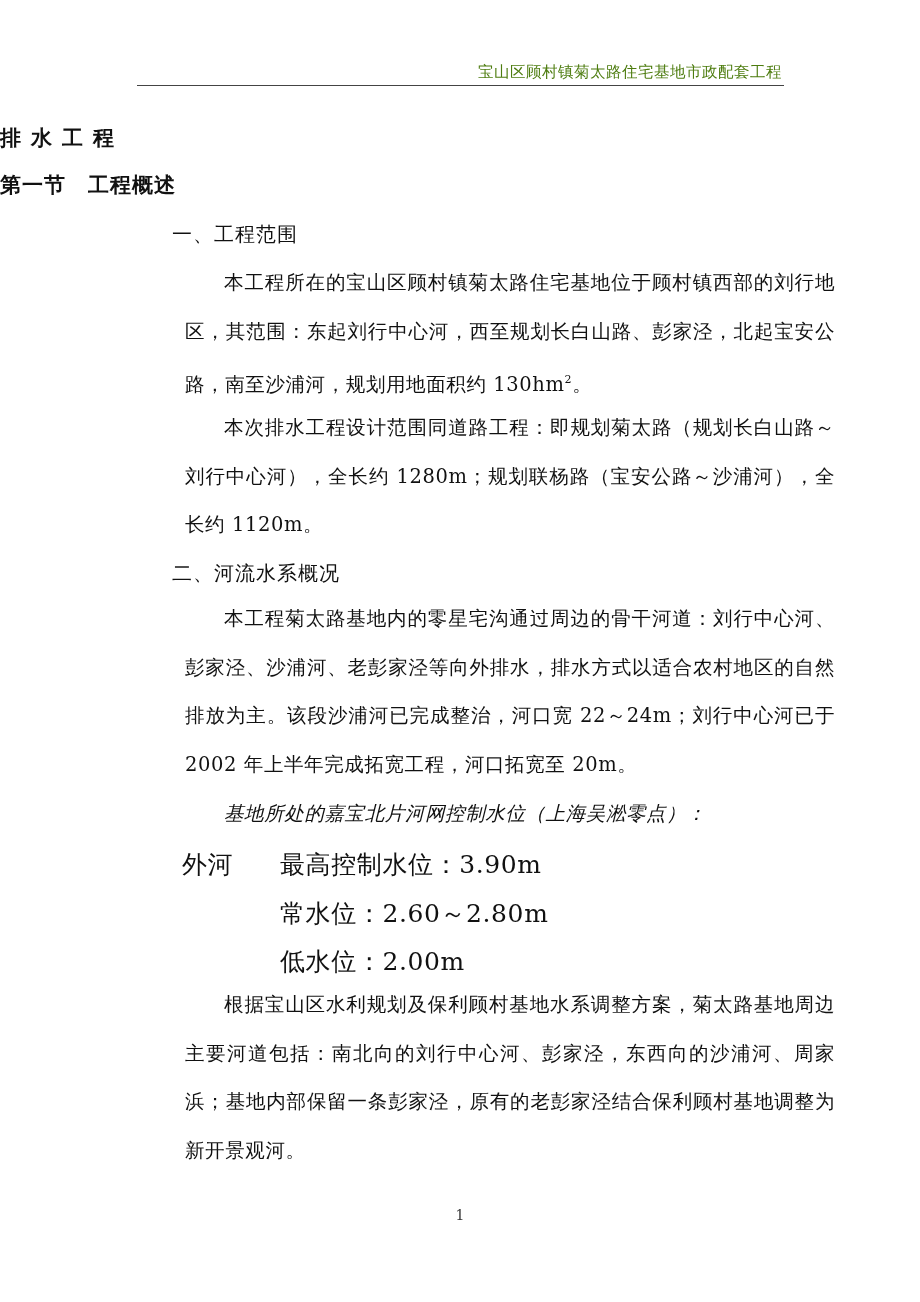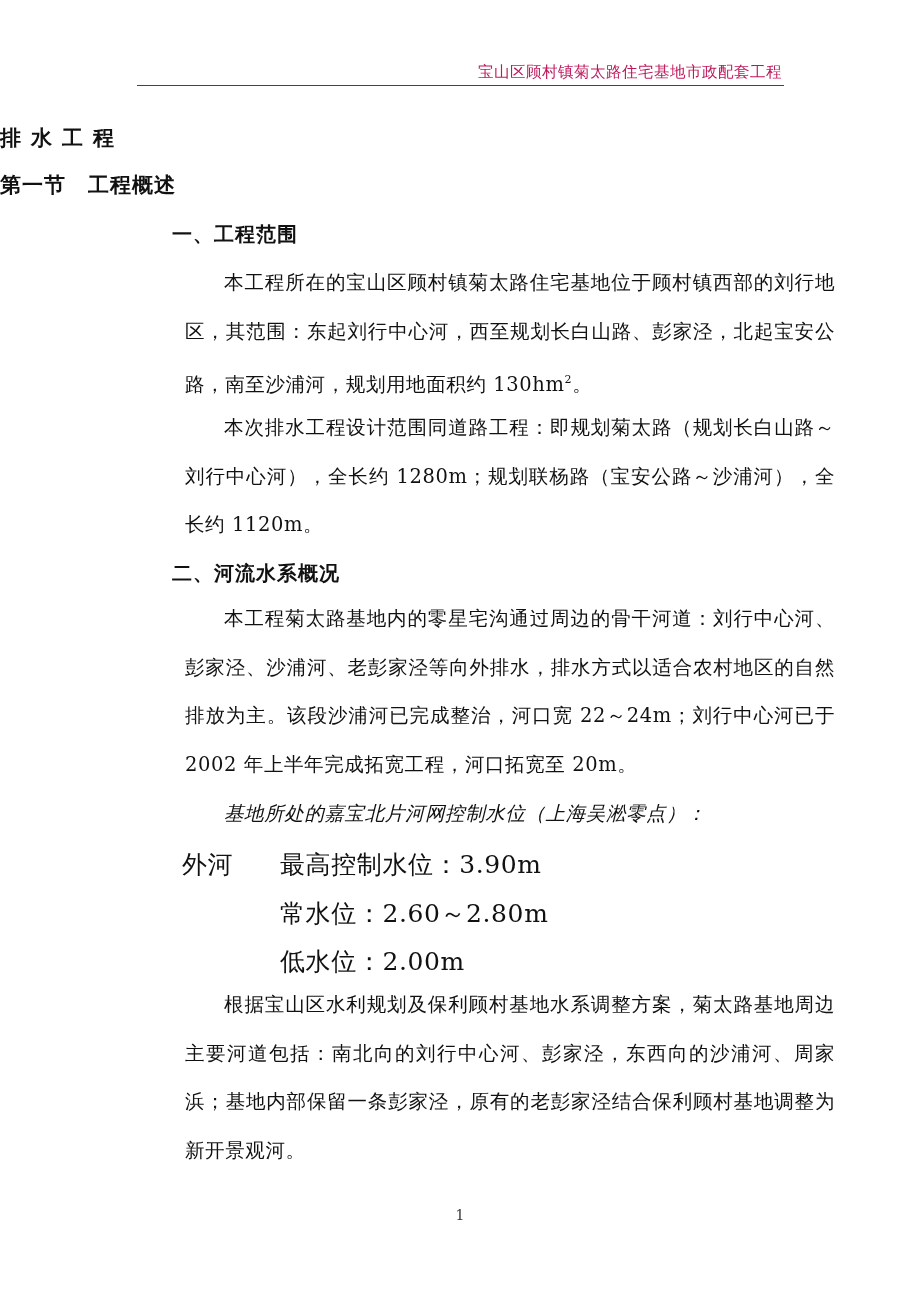--- a/index.html
+++ b/index.html
@@ -1,28 +1,28 @@
 <!DOCTYPE html>
 <html><head>
   <meta charset="utf-8">
   <style>
     html, body { margin: 0; padding: 0; background: #ffffff; }
     body { width: 920px; height: 1302px; position: relative; overflow: hidden;
            font-family: "DejaVu Serif", "Liberation Serif", serif; color: #111; }
     .header-text { position: absolute; right: 138px; top: 62px; font-size: 15.5px;
-                   color: #be185d; letter-spacing: 0.5px; }
+                   color: #4d7c0f; letter-spacing: 0.5px; }
     .header-rule { position: absolute; left: 137px; top: 85px; width: 647px; height: 1px;
                    border-top: 1.5px solid #444; }
     .title { position: absolute; left: 0; width: 920px; 
              font-family: "DejaVu Sans", "Liberation Sans", sans-serif; font-weight: bold;
              font-size: 21px; }
     .t1 { top: 124px; letter-spacing: 10px; }
     .t2 { top: 171px; letter-spacing: 1px; }
     .heading { position: absolute; left: 172px; font-family: "DejaVu Sans", "Liberation Sans", sans-serif;
-               font-weight: bold; font-size: 20px; letter-spacing: 1px; }
+               font-weight: normal; font-size: 20px; letter-spacing: 1px; }
     .para { position: absolute; left: 137px; width: 650px; font-size: 19.5px;
             line-height: 48.5px; text-align: justify; text-indent: 39px; letter-spacing: 0.6px; margin-left: 48px; }
     .line { position: absolute; font-size: 25px; letter-spacing: 0.6px; }
     sup { font-size: 11px; }
     .pagenum { position: absolute; left: 0; width: 920px; text-align: center; top: 1207px;
                font-size: 14px; color: #333; }
   </style>
 </head>
 <body>
 

